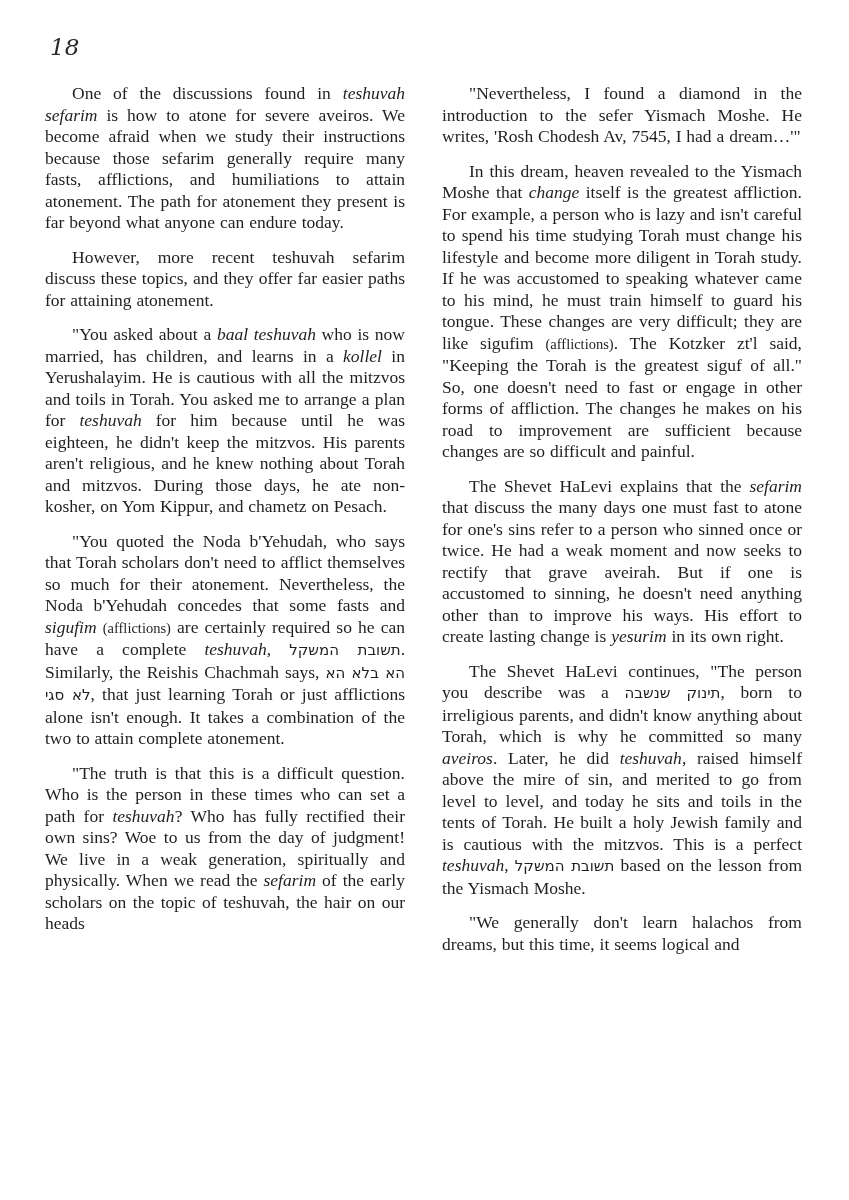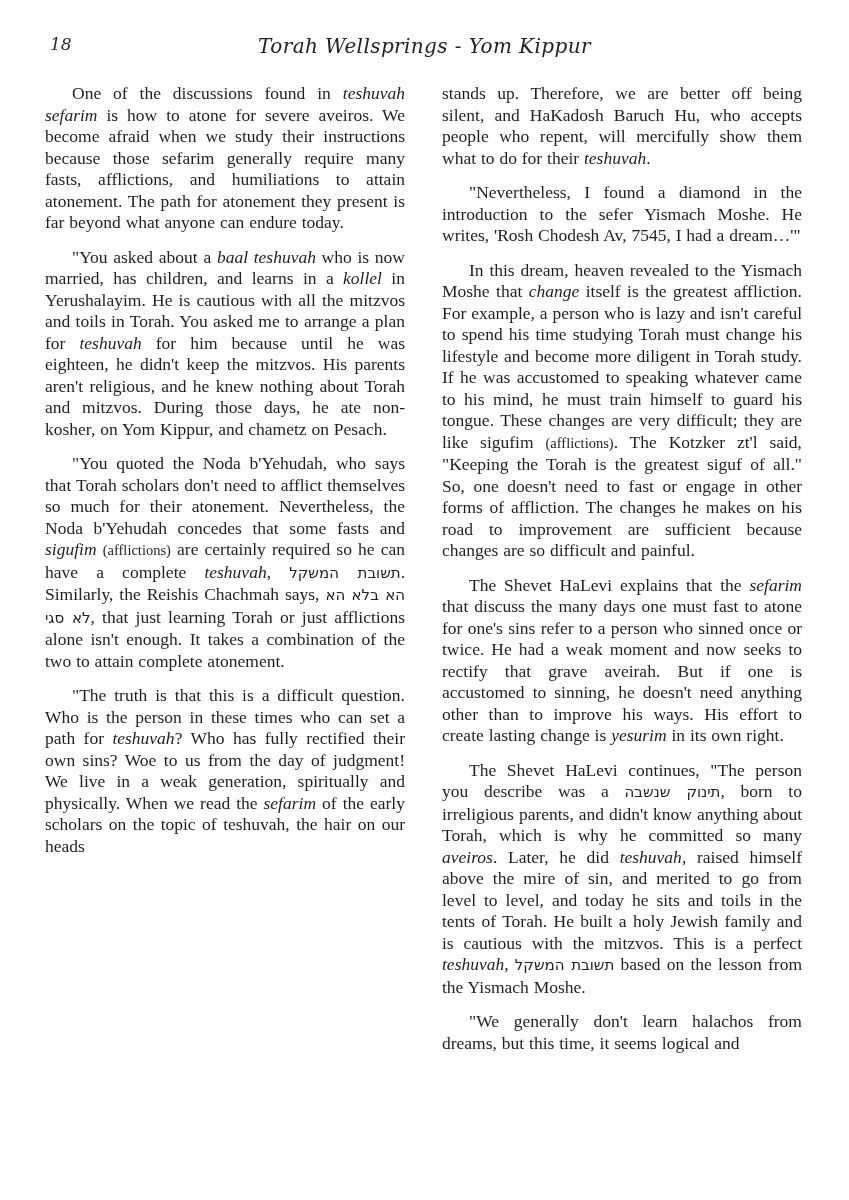--- a/index.html
+++ b/index.html
@@ -17,21 +17,21 @@
     position: relative;
     padding-top: 34px;
     height: 30px;
   }
   .page-number {
     position: absolute;
     left: 50px;
     top: 34px;
     font-family: "DejaVu Serif", serif;
     font-style: italic;
-    font-size: 17px;
+    font-size: 23px;
     color: #2a2a2a;
   }
   .page-title {
     display: block;
     text-align: center;
     font-family: "DejaVu Serif", serif;
     font-style: italic;
     font-size: 20px;
     letter-spacing: 0.4px;
     color: #222222;
@@ -59,31 +59,30 @@
     font-family: "DejaVu Sans", sans-serif;
     font-size: 15px;
   }
 </style>
 </head>
 <body>
 
 <div class="page">
   <div class="page-header">
     <span class="page-number">18</span>
-    <span class="page-title">Torah Wellsprings - Yom Kippur</span>
   </div>
   <div class="cols">
     <div class="col" id="col-left">
         <p>One of the discussions found in <span class="i">teshuvah sefarim</span> is how to atone for severe aveiros. We become afraid when we study their instructions because those sefarim generally require many fasts, afflictions, and humiliations to attain atonement. The path for atonement they present is far beyond what anyone can endure today.</p>
+        <p>However, more recent teshuvah sefarim discuss these topics, and they offer far easier paths for attaining atonement.</p>
         <p>"You asked about a <span class="i">baal teshuvah</span> who is now married, has children, and learns in a <span class="i">kollel</span> in Yerushalayim. He is cautious with all the mitzvos and toils in Torah. You asked me to arrange a plan for <span class="i">teshuvah</span> for him because until he was eighteen, he didn't keep the mitzvos. His parents aren't religious, and he knew nothing about Torah and mitzvos. During those days, he ate non-kosher, on Yom Kippur, and chametz on Pesach.</p>
         <p>"You quoted the Noda b'Yehudah, who says that Torah scholars don't need to afflict themselves so much for their atonement. Nevertheless, the Noda b'Yehudah concedes that some fasts and <span class="i">sigufim</span> <span class="sm">(afflictions)</span> are certainly required so he can have a complete <span class="i">teshuvah</span>, <span class="heb">תשובת המשקל</span>. Similarly, the Reishis Chachmah says, <span class="heb">הא בלא הא לא סגי</span>, that just learning Torah or just afflictions alone isn't enough. It takes a combination of the two to attain complete atonement.</p>
         <p>"The truth is that this is a difficult question. Who is the person in these times who can set a path for <span class="i">teshuvah</span>? Who has fully rectified their own sins? Woe to us from the day of judgment! We live in a weak generation, spiritually and physically. When we read the <span class="i">sefarim</span> of the early scholars on the topic of teshuvah, the hair on our heads</p>
       </div>
     <div class="col" id="col-right">
-        <p class="noindent">stands up. Therefore, we are better off being silent, and HaKadosh Baruch Hu, who accepts people who repent, will mercifully show them what to do for their <span class="i">teshuvah</span>.</p>
         <p>"Nevertheless, I found a diamond in the introduction to the sefer Yismach Moshe. He writes, 'Rosh Chodesh Av, 7545, I had a dream…'"</p>
         <p>In this dream, heaven revealed to the Yismach Moshe that <span class="i">change</span> itself is the greatest affliction. For example, a person who is lazy and isn't careful to spend his time studying Torah must change his lifestyle and become more diligent in Torah study. If he was accustomed to speaking whatever came to his mind, he must train himself to guard his tongue. These changes are very difficult; they are like sigufim <span class="sm">(afflictions)</span>. The Kotzker zt'l said, "Keeping the Torah is the greatest siguf of all." So, one doesn't need to fast or engage in other forms of affliction. The changes he makes on his road to improvement are sufficient because changes are so difficult and painful.</p>
         <p>The Shevet HaLevi explains that the <span class="i">sefarim</span> that discuss the many days one must fast to atone for one's sins refer to a person who sinned once or twice. He had a weak moment and now seeks to rectify that grave aveirah. But if one is accustomed to sinning, he doesn't need anything other than to improve his ways. His effort to create lasting change is <span class="i">yesurim</span> in its own right.</p>
         <p>The Shevet HaLevi continues, "The person you describe was a <span class="heb">תינוק שנשבה</span>, born to irreligious parents, and didn't know anything about Torah, which is why he committed so many <span class="i">aveiros</span>. Later, he did <span class="i">teshuvah</span>, raised himself above the mire of sin, and merited to go from level to level, and today he sits and toils in the tents of Torah. He built a holy Jewish family and is cautious with the mitzvos. This is a perfect <span class="i">teshuvah</span>, <span class="heb">תשובת המשקל</span> based on the lesson from the Yismach Moshe.</p>
         <p>"We generally don't learn halachos from dreams, but this time, it seems logical and</p>
       </div>
   </div>
 </div>
 
 </body></html>

